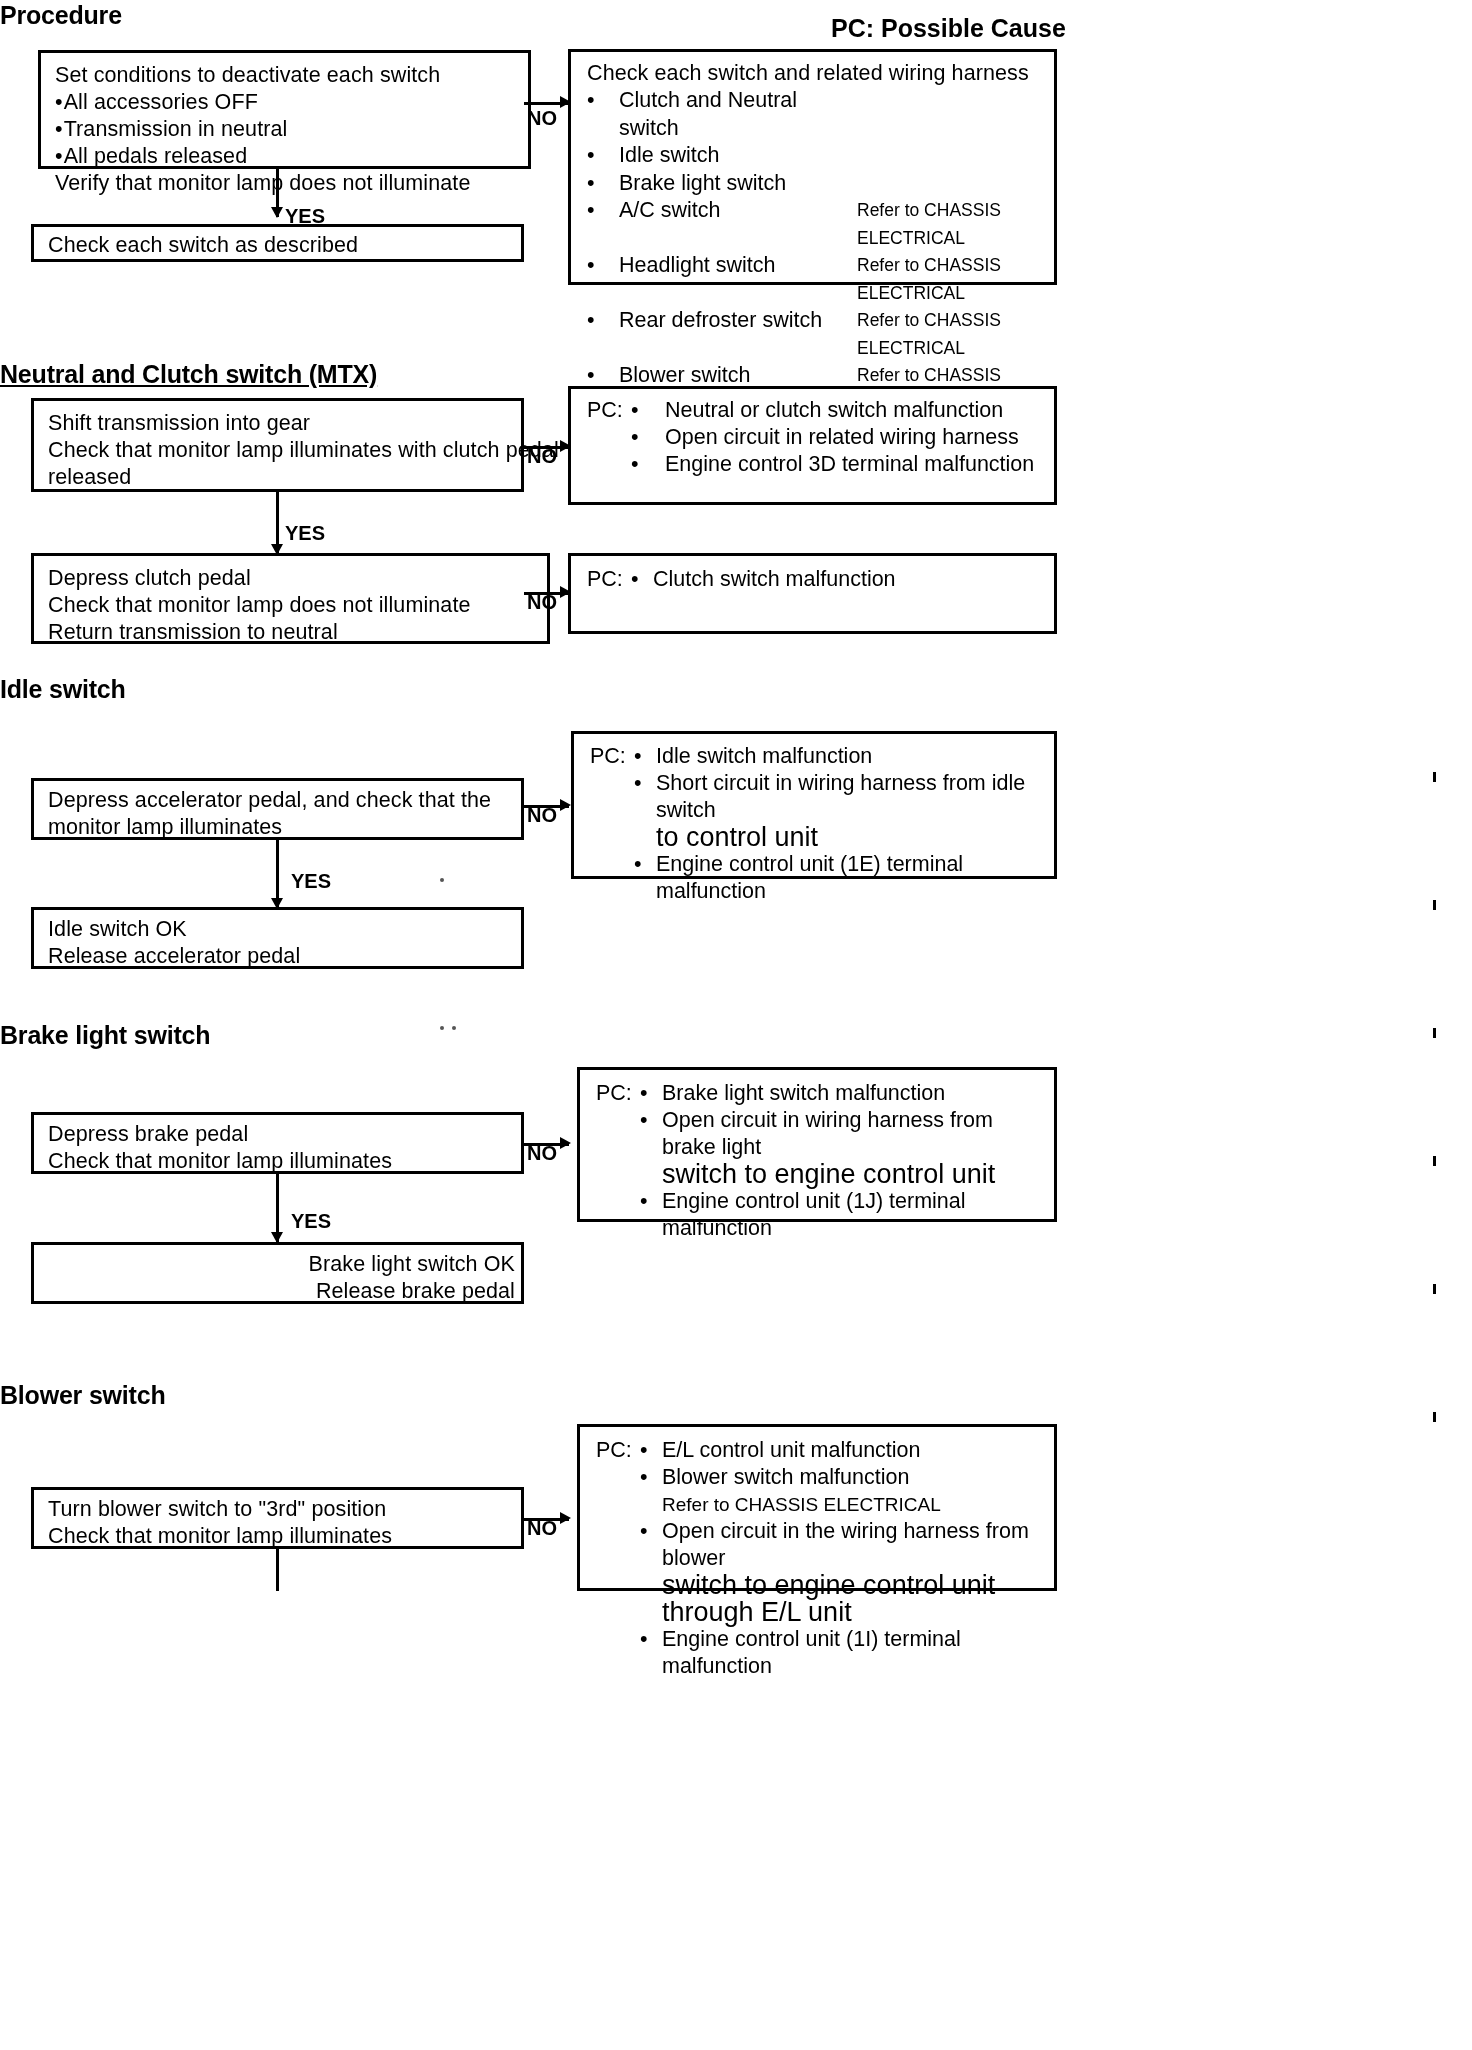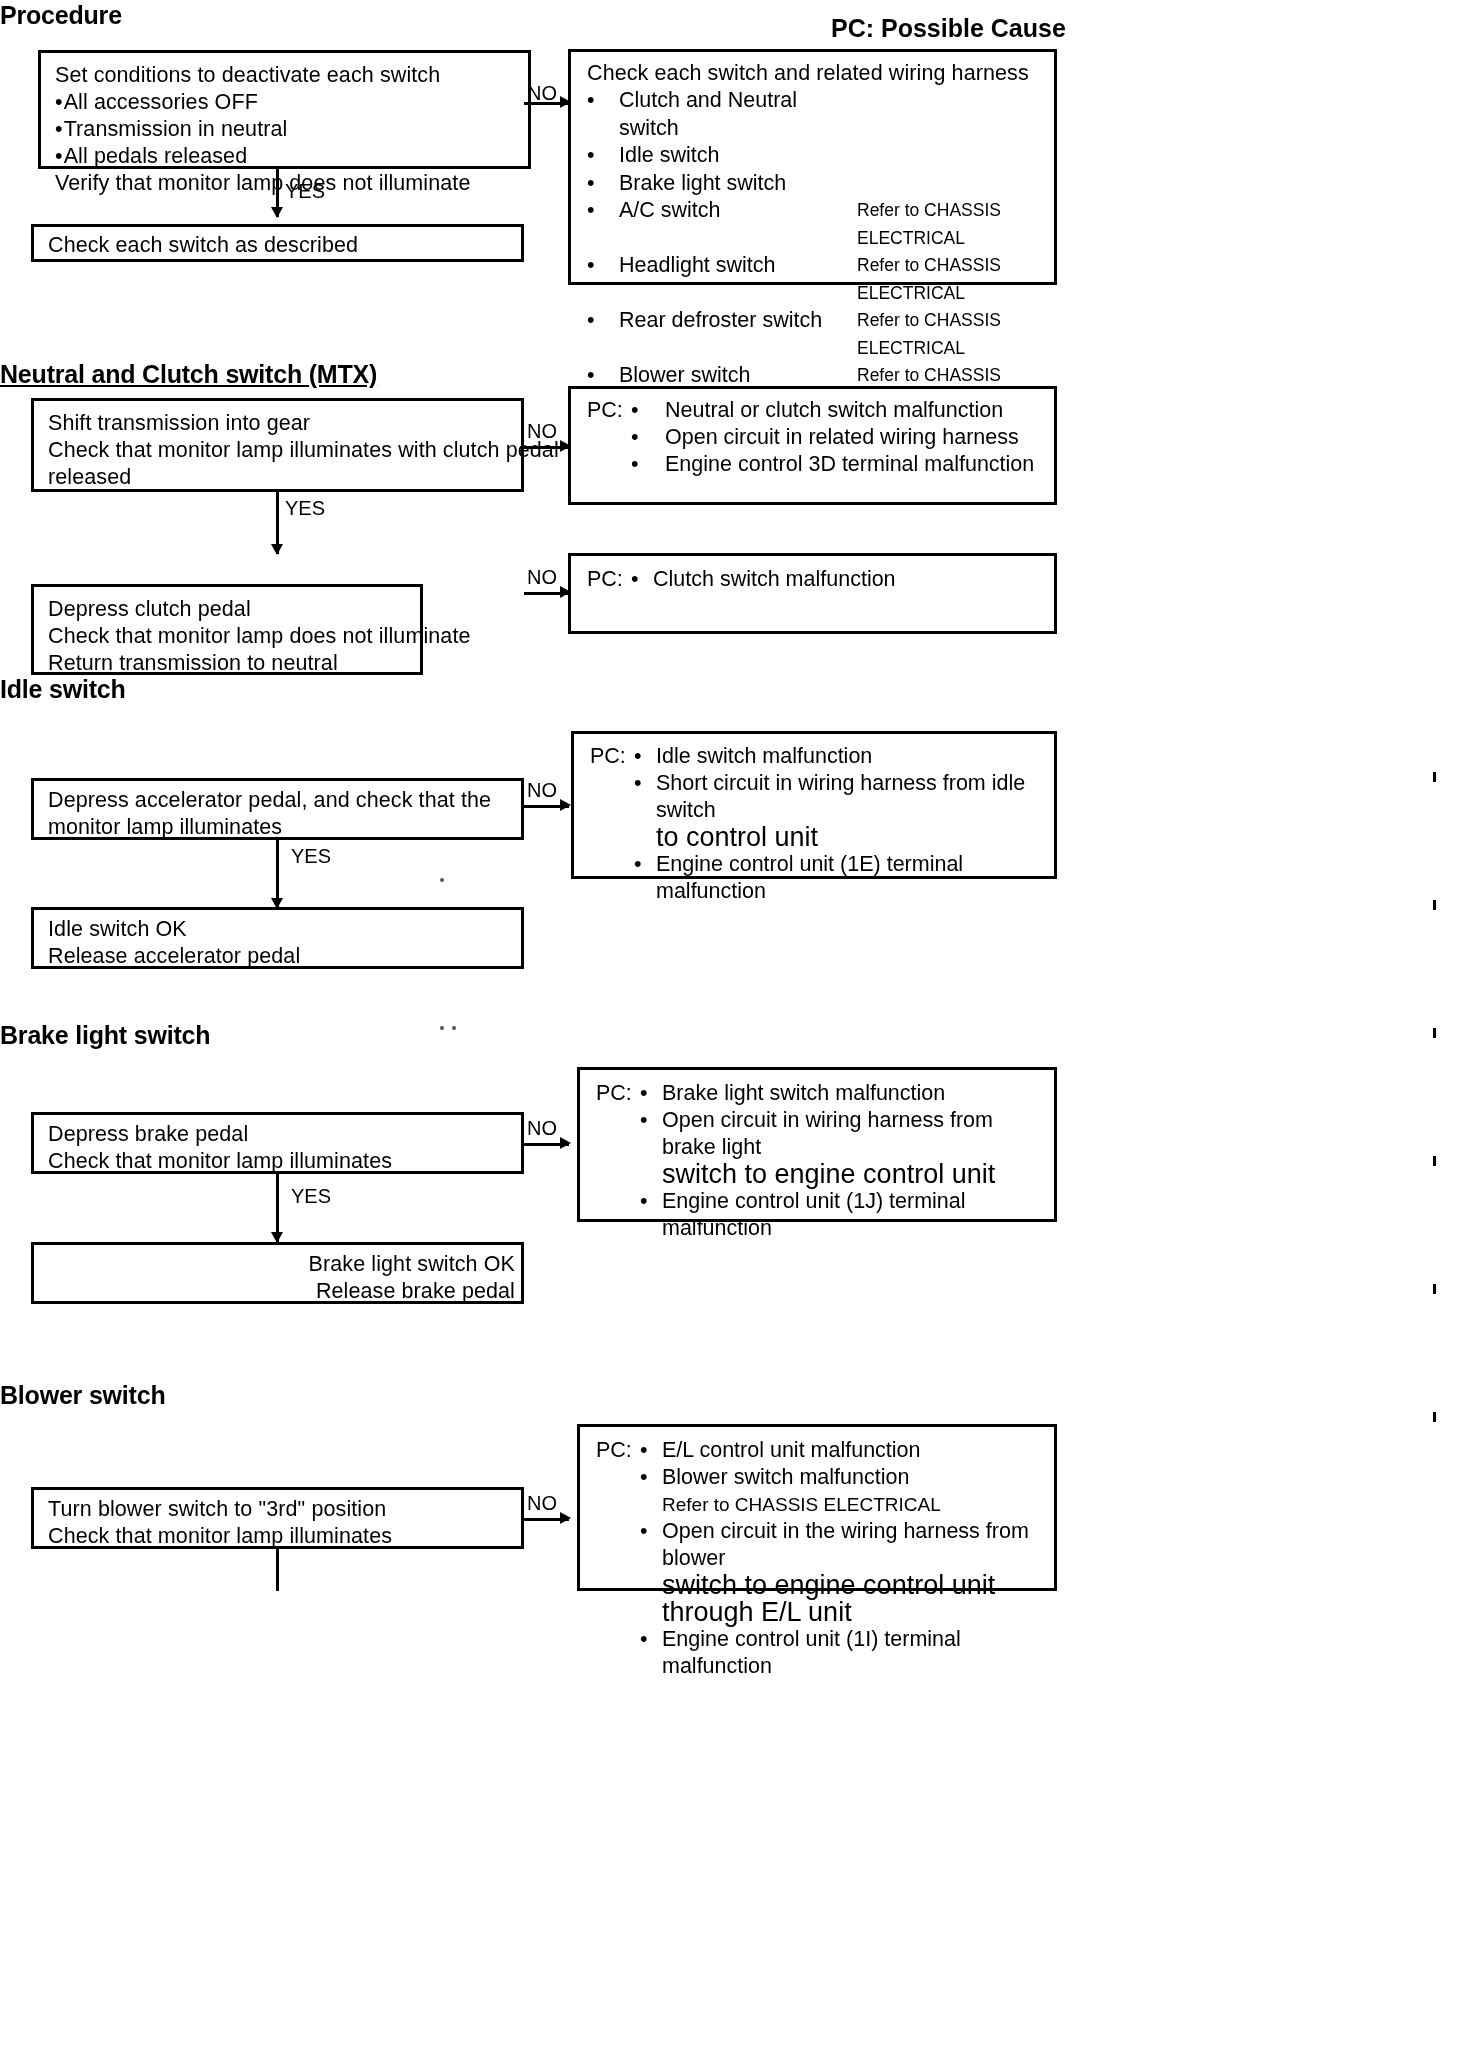--- a/index.html
+++ b/index.html
@@ -124,23 +124,24 @@
   }
   .arrow-right {
     position: absolute;
     width: 0; height: 0;
     border-top: 6px solid transparent;
     border-bottom: 6px solid transparent;
     border-left: 11px solid #000;
   }
   .conn-label {
     position: absolute;
-    font-weight: normal;
+    font-weight: bold;
     font-size: 20px;
     white-space: nowrap;
+    margin-top: 25px;
   }
   
   .tick {
     position: absolute;
     width: 3px;
     height: 10px;
     background: #000;
   }
   .dot-mark {
     position: absolute;
@@ -267,21 +268,21 @@
           </span>
           <span class="pc-item">
             <span class="pc-dot wide">•</span>
             <span class="pc-text">Engine control 3D terminal malfunction</span>
           </span>
         </span>
       </div>
     </div>
   </div>
 
-  <div class="box" style="left:31px; top:584px; width:392px; height:91px;">
+  <div class="box" style="left:31px; top:553px; width:519px; height:91px;">
     <div class="box-inner">
       <div class="line">Depress clutch pedal</div>
       <div class="line">Check that monitor lamp does not illuminate</div>
       <div class="line">Return transmission to neutral</div>
     </div>
   </div>
 
   <div class="hline" style="left:524px; top:592px; width:45px;"></div>
   <div class="arrow-right" style="left:560px; top:586px;"></div>
   <div class="conn-label" style="left:527px; top:566px;">NO</div>

